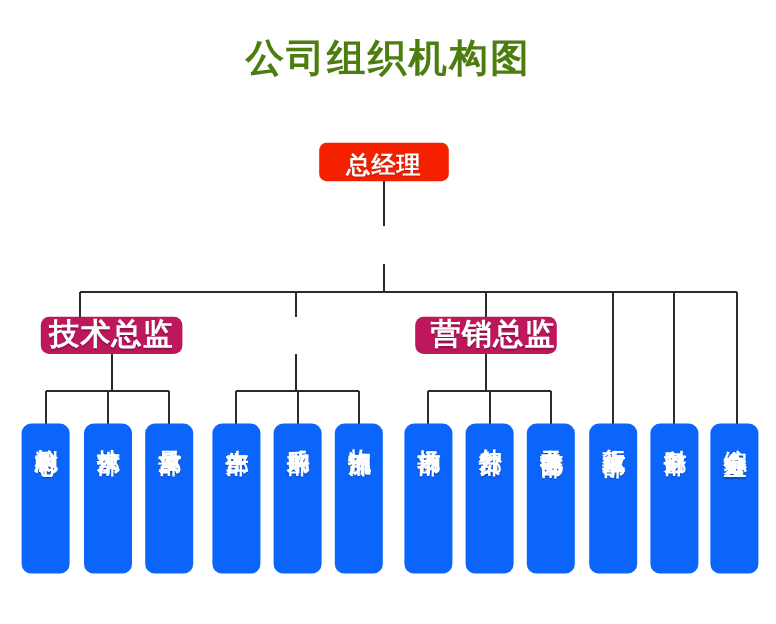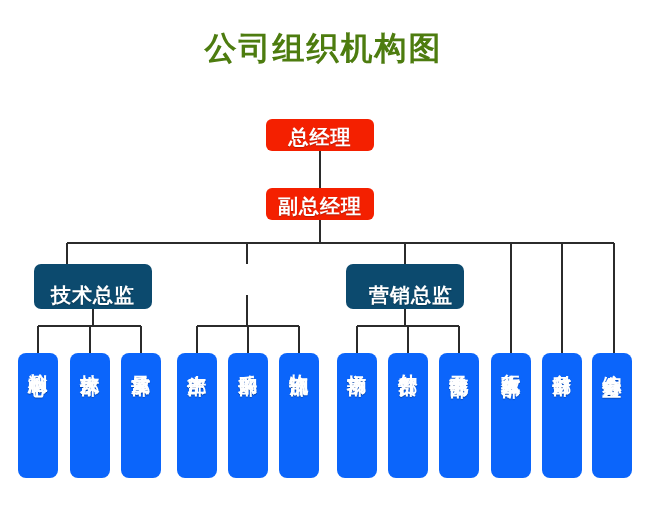--- a/index.html
+++ b/index.html
@@ -49,25 +49,25 @@
     z-index: 2;
   }
   .node-exec {
     background: #f42000;
     border-radius: 6px;
     font-size: 20px;
     letter-spacing: 1px;
     height: 32px;
   }
   .node-director {
-    background: #0c4a6e;
+    background: #be185d;
     border-radius: 7px;
-    font-size: 20px;
+    font-size: 25px;
     letter-spacing: 1px;
-    height: 45px;
+    height: 31px;
   }
   .node-dept {
     background: #0b65fb;
     border-radius: 8px;
     font-size: 19px;
     width: 40px;
     top: 353px;
     height: 125px;
     align-items: flex-start;
     padding-top: 6px;
@@ -120,23 +120,20 @@
       <line x1="357" y1="326" x2="459" y2="326"></line>
       <line x1="357" y1="326" x2="357" y2="353"></line>
       <line x1="408" y1="326" x2="408" y2="353"></line>
       <line x1="459" y1="326" x2="459" y2="353"></line>
     </g>
   </svg>
 
   <div class="node node-exec" style="left:266px; top:119px; width:108px;">
     <span>总经理</span>
   </div>
-  <div class="node node-exec" style="left:266px; top:188px; width:108px;">
-    <span>副总经理</span>
-  </div>
 
   <div class="node node-director" style="left:34px; top:264px; width:118px;">
     <span>技术总监</span>
   </div>
   <div class="node node-director" style="left:346px; top:264px; width:118px;padding-left:12px;">
     <span>营销总监</span>
   </div>
 
   <div class="node node-dept" style="left:18px;">
     <span class="vtext">检测中心</span>

